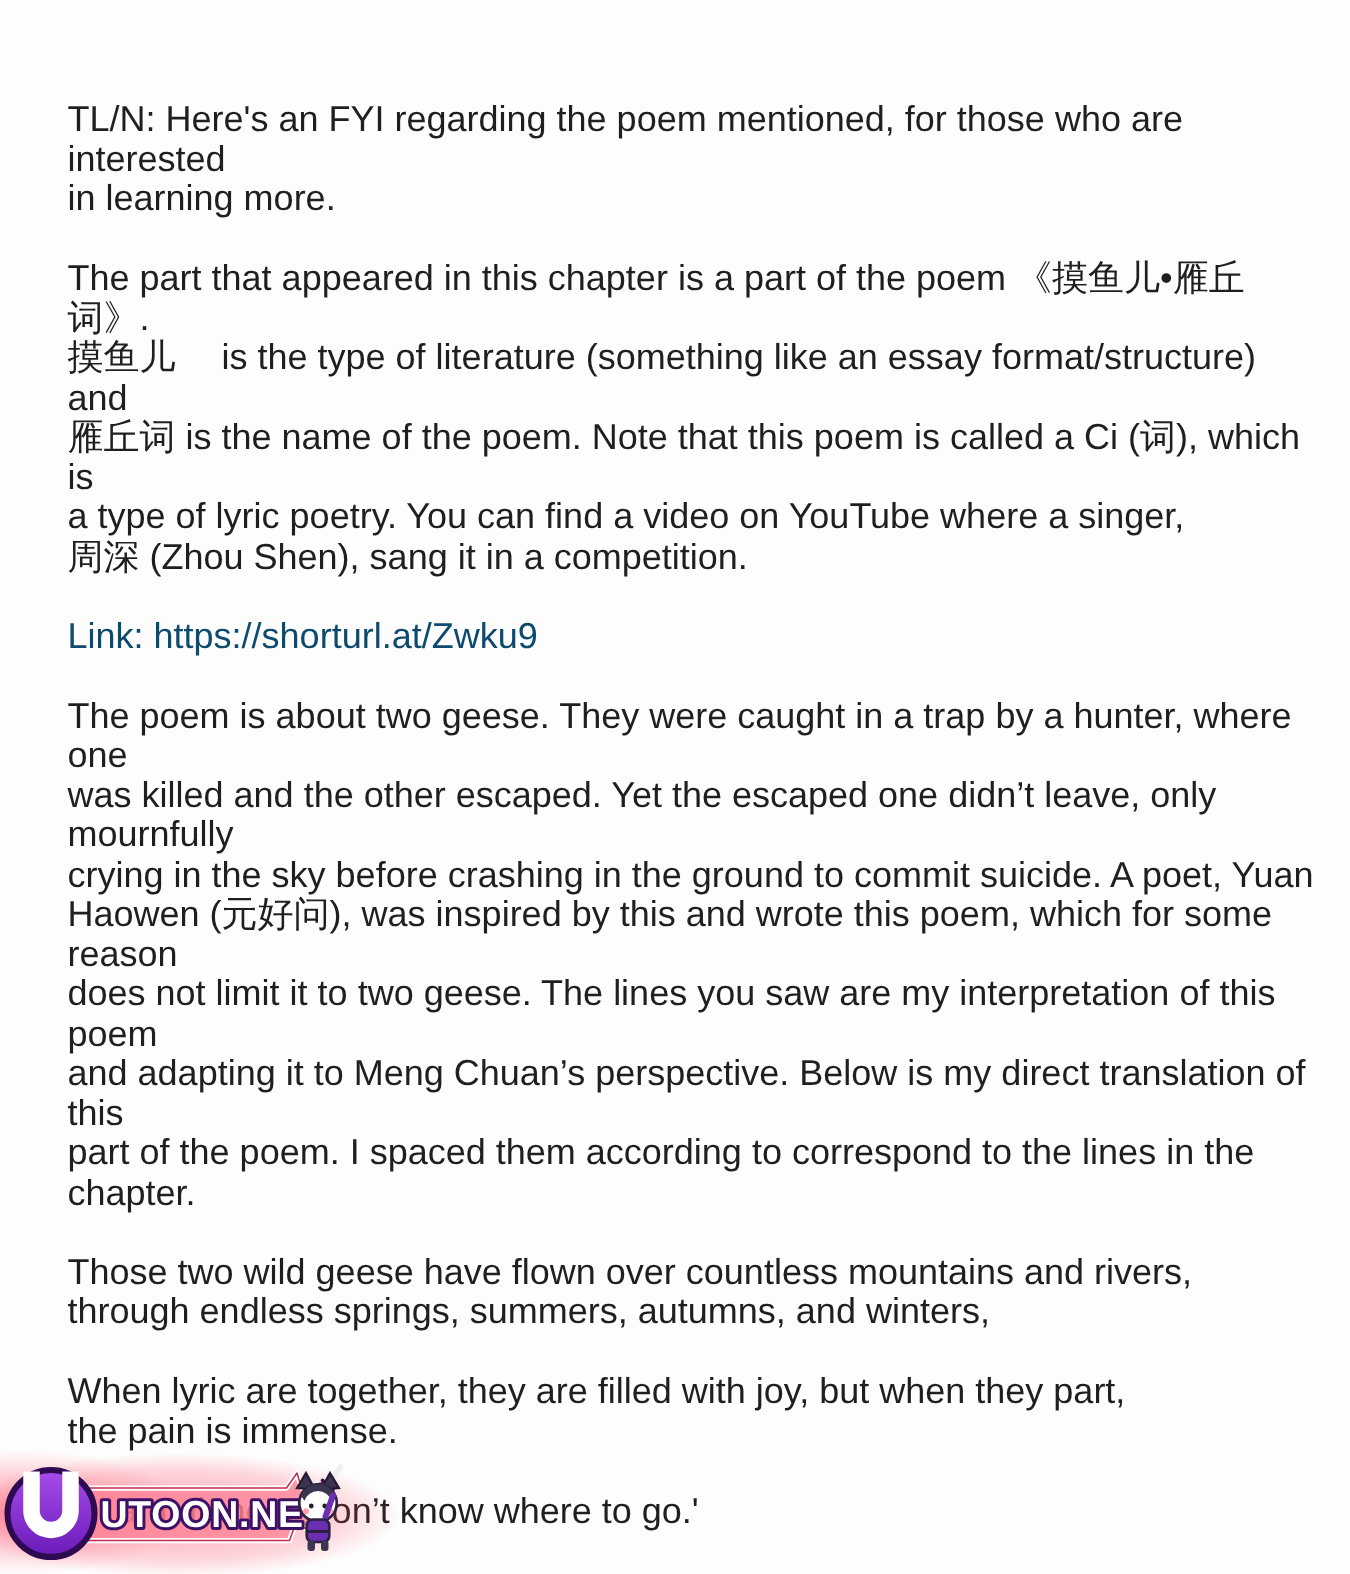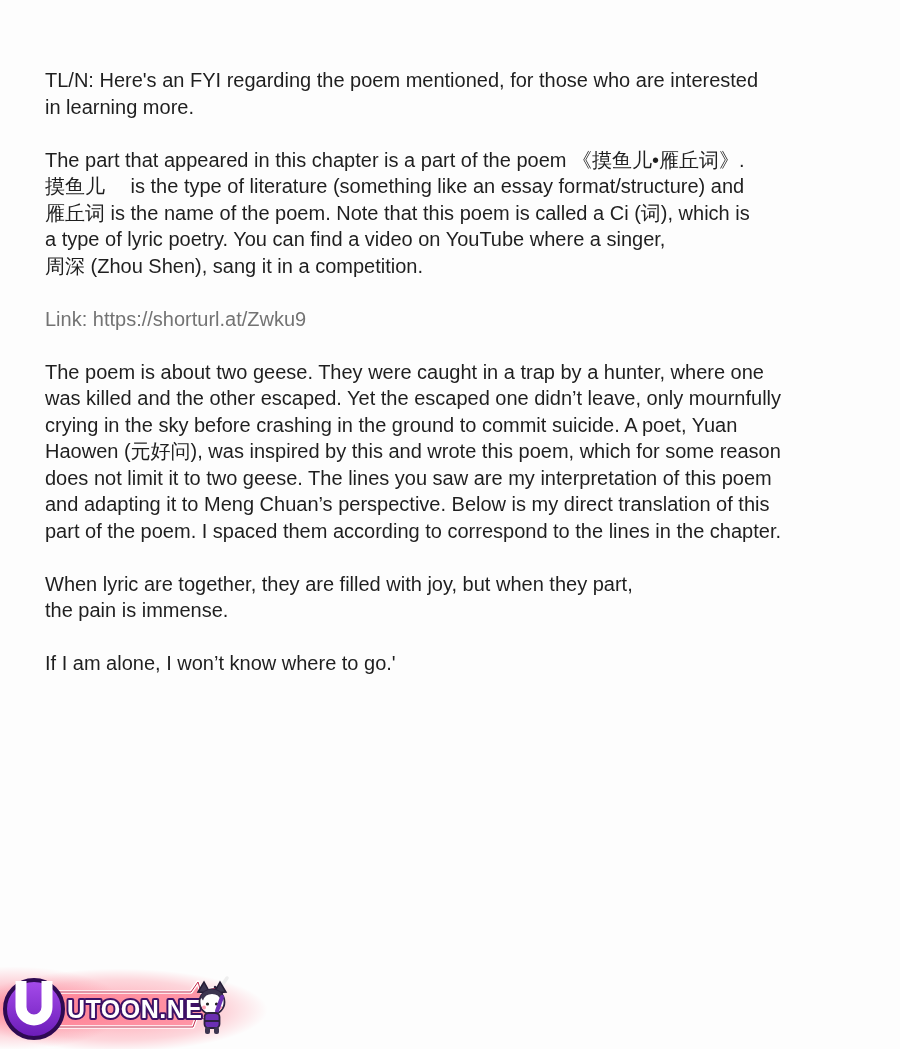--- a/index.html
+++ b/index.html
@@ -7,30 +7,30 @@
     width: 900px; height: 1049px;
     background: #fdfdfd;
     font-family: "Liberation Sans", "DejaVu Sans", sans-serif;
     position: relative;
     overflow: hidden;
   }
   .content {
     position: absolute;
     left: 45px; top: 67px;
     width: 832px;
-    font-size: 20px;
+    font-size: 24px;
     line-height: 26.5px;
     color: #1f1f1f;
   }
   .content p {
     margin: 0 0 26.5px 0;
     white-space: pre-line;
   }
   .link {
-    color: #737373;
+    color: #0c4a6e;
     cursor: pointer;
   }
   
   .watermark {
     position: absolute;
     left: 0; top: 962px;
     width: 300px; height: 87px;
   }
   .glow {
     position: absolute;
@@ -56,20 +56,22 @@
 a type of lyric poetry. You can find a video on YouTube where a singer,
 周深 (Zhou Shen), sang it in a competition.</p>
     <p class="link">Link: https://shorturl.at/Zwku9</p>
     <p>The poem is about two geese. They were caught in a trap by a hunter, where one
 was killed and the other escaped. Yet the escaped one didn’t leave, only mournfully
 crying in the sky before crashing in the ground to commit suicide. A poet, Yuan
 Haowen (元好问), was inspired by this and wrote this poem, which for some reason
 does not limit it to two geese. The lines you saw are my interpretation of this poem
 and adapting it to Meng Chuan’s perspective. Below is my direct translation of this
 part of the poem. I spaced them according to correspond to the lines in the chapter.</p>
+    <p>Those two wild geese have flown over countless mountains and rivers,
+through endless springs, summers, autumns, and winters,</p>
     <p>When lyric are together, they are filled with joy, but when they part,
 the pain is immense.</p>
     <p>If I am alone, I won’t know where to go.'</p>
   </div>
 
   <div class="watermark">
     <div class="glow"></div>
     <svg class="wm-svg" width="290" height="87" viewBox="0 0 290 87">
       <defs>
         <linearGradient id="purp" x1="0" y1="0" x2="0" y2="1">

